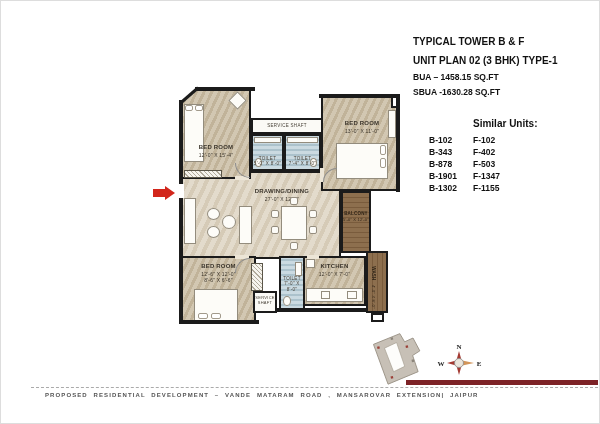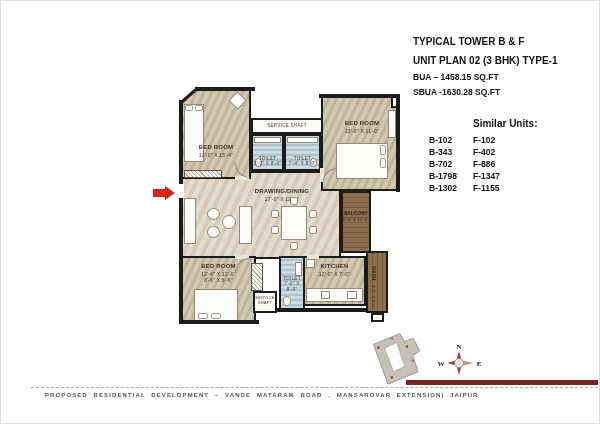--- a/index.html
+++ b/index.html
@@ -53,25 +53,25 @@
   <div class="su-list">
     <div class="su-row">
         <span class="su-b">B-102</span>
         <span class="su-f">F-102</span>
       </div>
     <div class="su-row">
         <span class="su-b">B-343</span>
         <span class="su-f">F-402</span>
       </div>
     <div class="su-row">
-        <span class="su-b">B-702</span>
-        <span class="su-f">F-886</span>
-      </div>
-    <div class="su-row">
-        <span class="su-b">B-1798</span>
+        <span class="su-b">B-878</span>
+        <span class="su-f">F-503</span>
+      </div>
+    <div class="su-row">
+        <span class="su-b">B-1901</span>
         <span class="su-f">F-1347</span>
       </div>
     <div class="su-row">
         <span class="su-b">B-1302</span>
         <span class="su-f">F-1155</span>
       </div>
   </div>
 
   <div class="plan">
 

